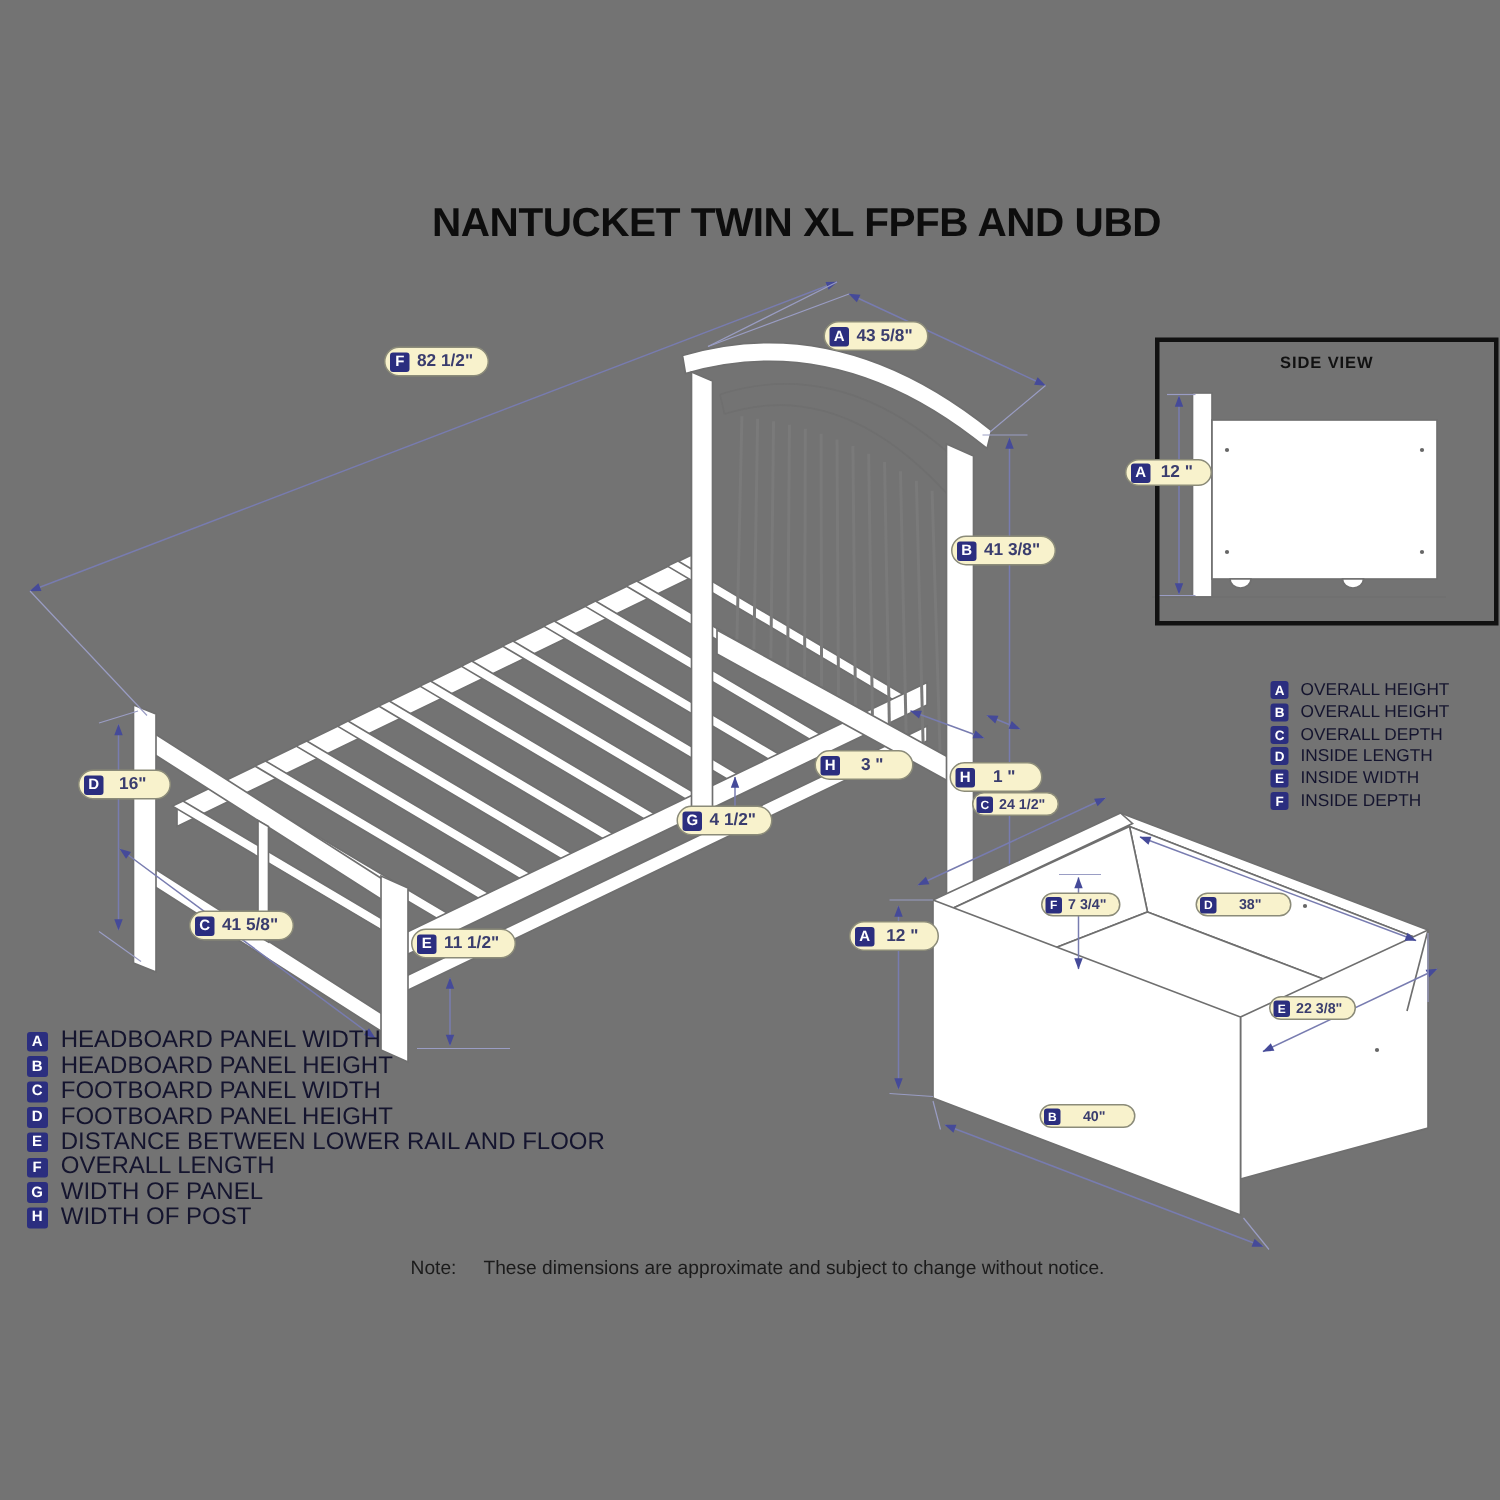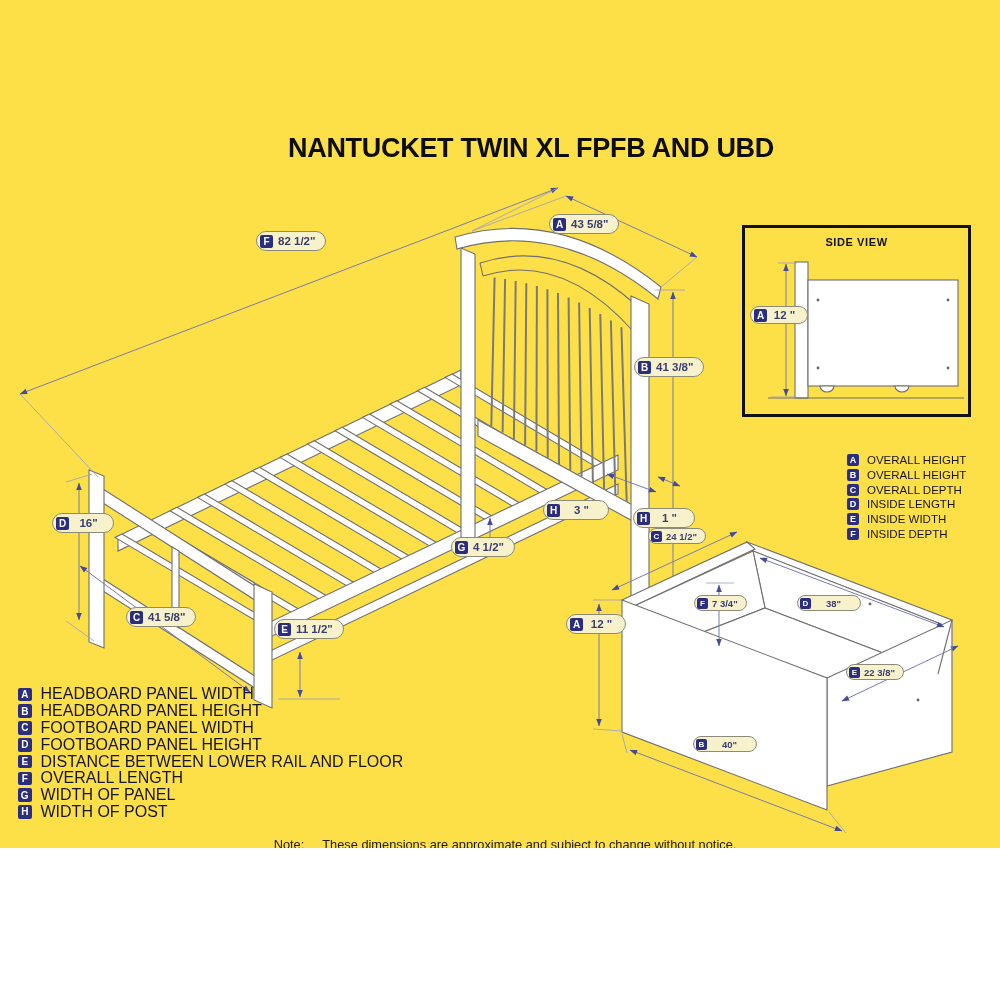--- a/index.html
+++ b/index.html
@@ -1,35 +1,35 @@
 <!DOCTYPE html>
 <html><head>
 <meta charset="utf-8">
 <style>
   html,body{margin:0;padding:0;background:#ffffff;}
-  #canvas{position:relative;width:1000px;height:848px;background:#fde047;overflow:hidden;
+  #canvas{position:relative;width:1000px;height:1000px;background:#737373;overflow:hidden;
           font-family:"Liberation Sans", sans-serif;}
   #drawing-svg{position:absolute;left:0;top:0;width:1000px;height:1000px;}
 
   .page-title{position:absolute;left:531px;top:133px;transform:translateX(-50%);
     font-size:27px;font-weight:bold;color:#0d0d0d;letter-spacing:-0.3px;white-space:nowrap;}
 
   
   .badge{position:absolute;display:inline-flex;align-items:center;gap:5px;
     background:#f8f2cc;border:1.4px solid #8b8b79;border-radius:10px;
     height:20px;padding:0 10px 0 3px;box-sizing:border-box;white-space:nowrap;z-index:5;}
   .badge .sq{width:13px;height:13px;background:#2b2e7f;color:#fff;font-weight:bold;font-size:10px;
     display:flex;align-items:center;justify-content:center;border-radius:2px;flex:0 0 auto;}
   .badge .val{font-size:11.5px;font-weight:bold;color:#3a3d6e;}
   .badge.sm{height:16px;border-radius:8px;padding:0 8px 0 2px;gap:4px;}
   .badge.sm .sq{width:11px;height:11px;font-size:8px;}
   .badge.sm .val{font-size:9.5px;}
 
   
-  .sideview-box{position:absolute;left:742px;top:225px;width:229px;height:192px;
+  .sideview-box{position:absolute;left:770px;top:225px;width:229px;height:192px;
     border:3px solid #111;box-sizing:border-box;z-index:2;text-align:center;}
   .sideview-title{position:absolute;left:50%;top:8px;transform:translateX(-50%);
     font-size:11px;font-weight:bold;color:#111;letter-spacing:0.6px;white-space:nowrap;}
 
   
   .legend{position:absolute;z-index:4;}
   .lg-row{display:flex;align-items:center;}
   .legend-right .lg-row{height:14.7px;gap:8px;}
   .legend-bottom .lg-row{height:16.8px;gap:9px;}
   .lg-sq{background:#2b2e7f;color:#fff;font-weight:bold;display:flex;align-items:center;

